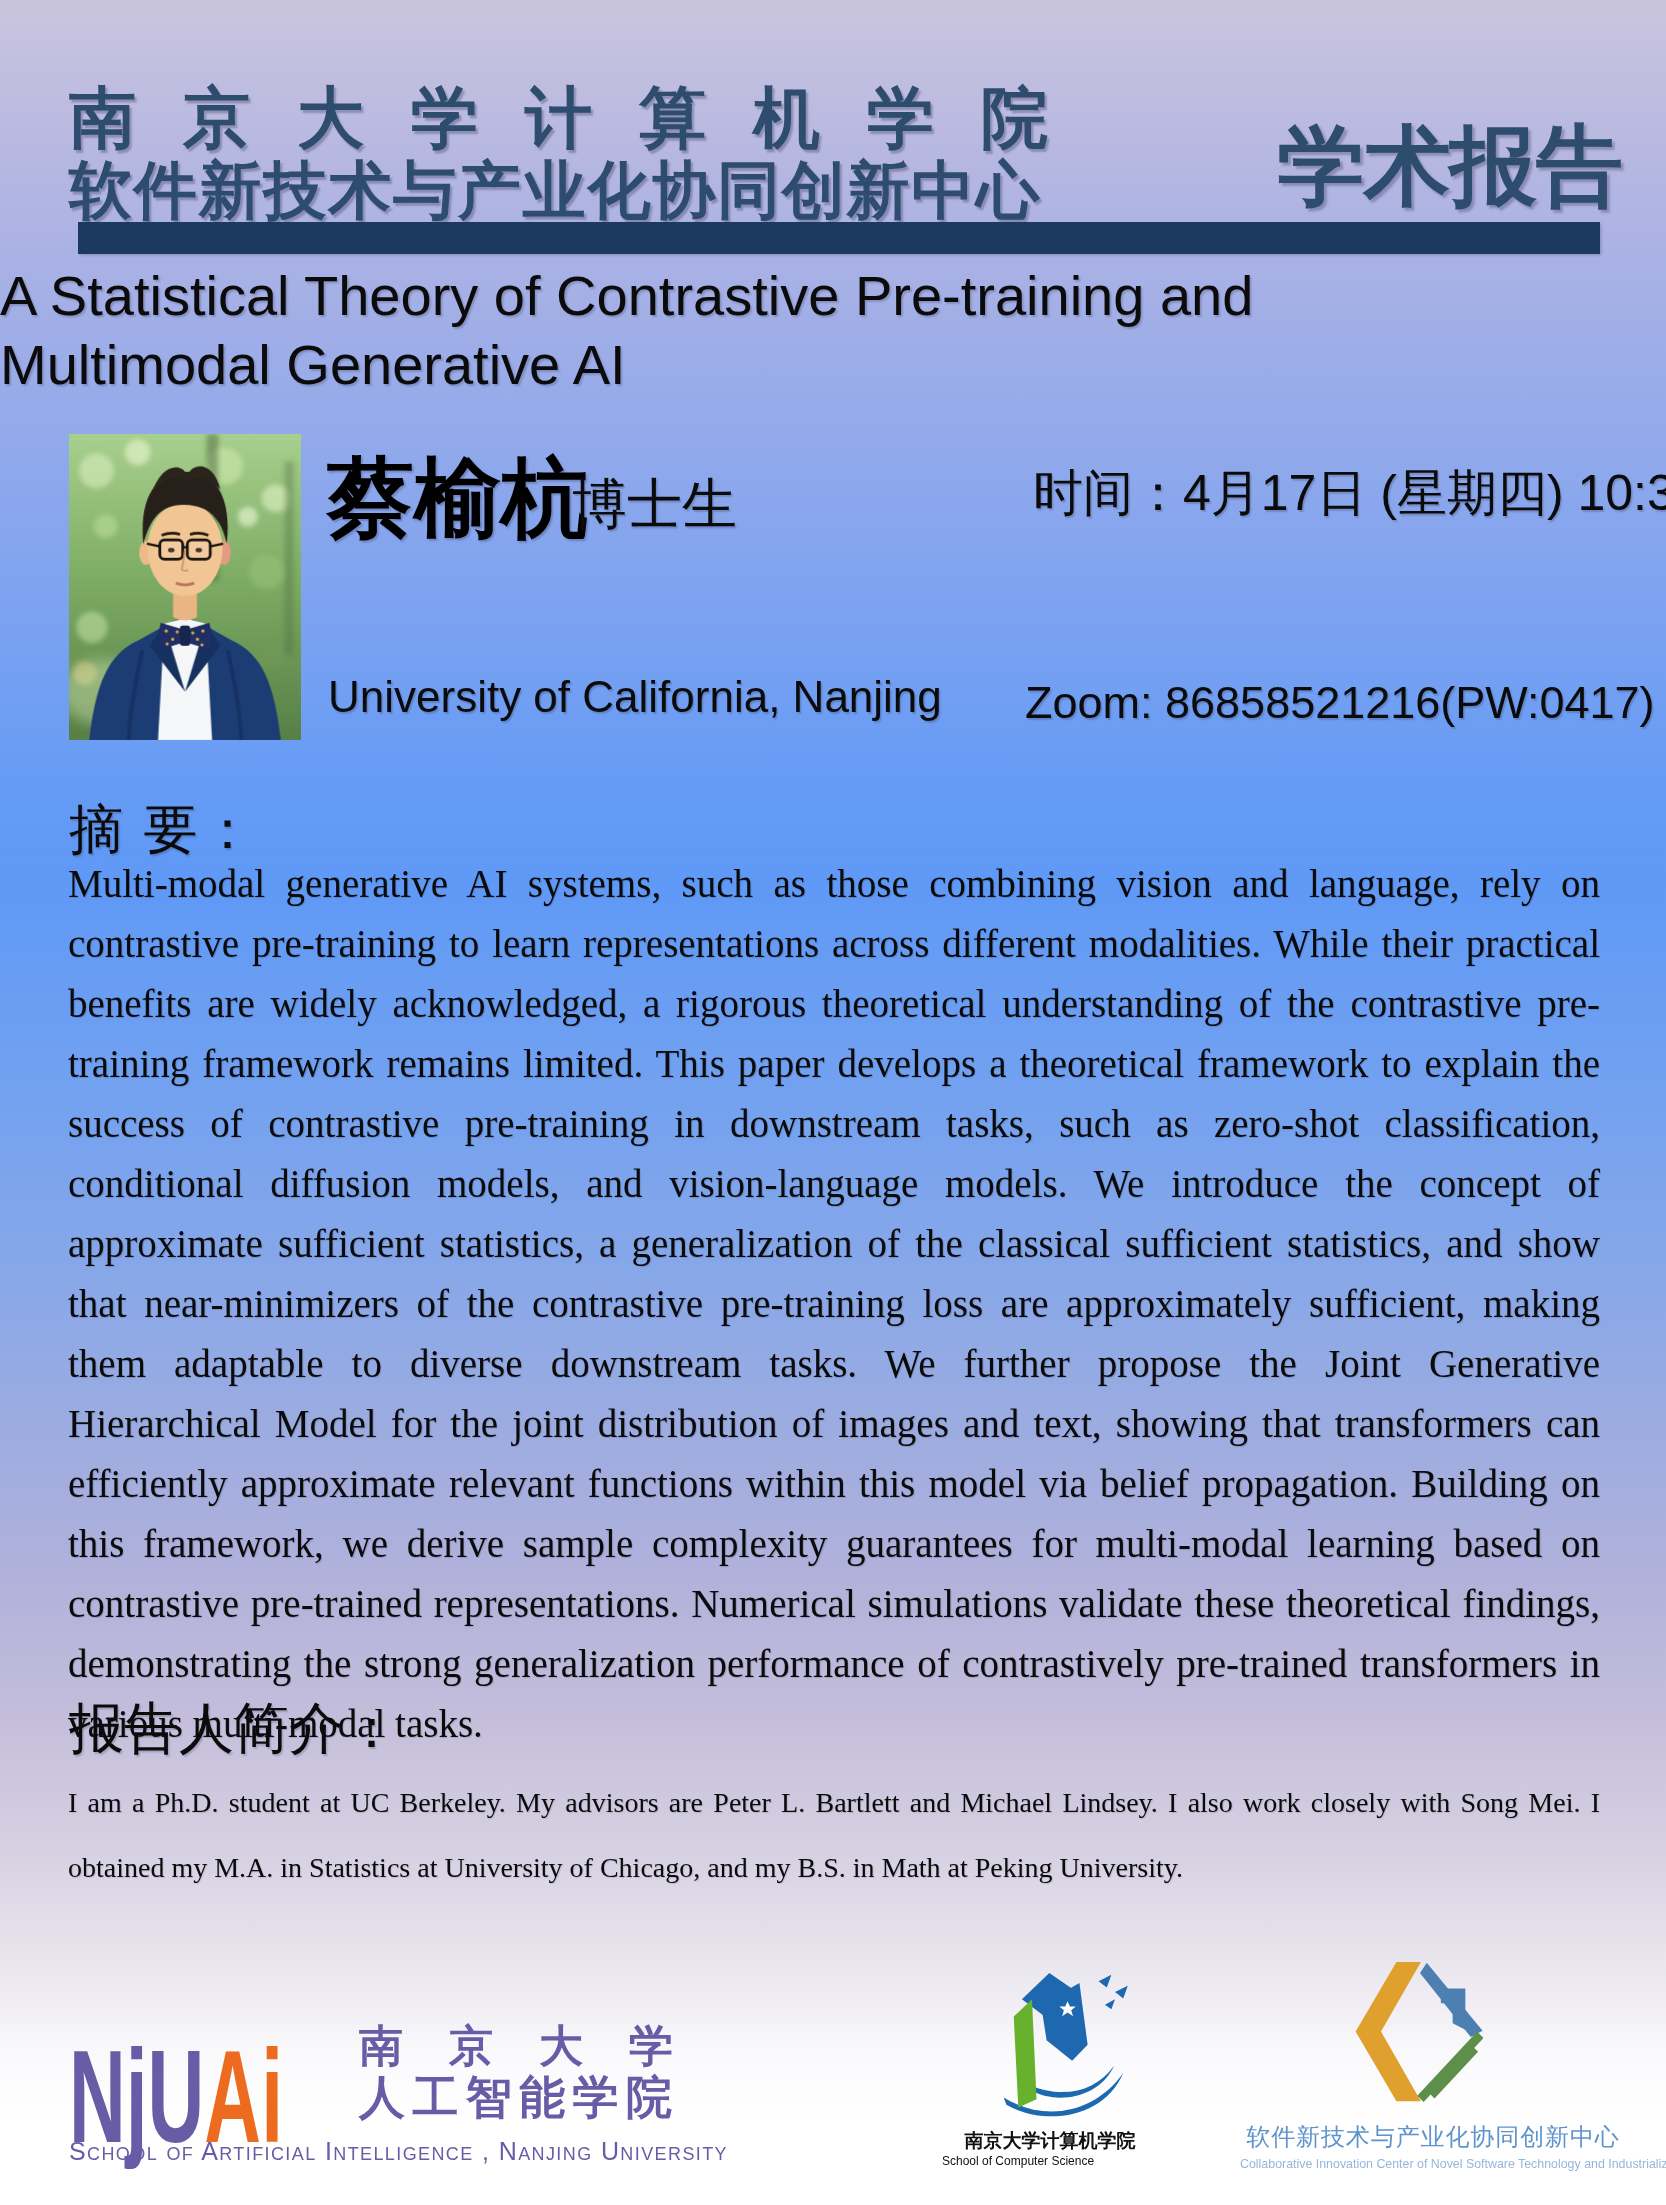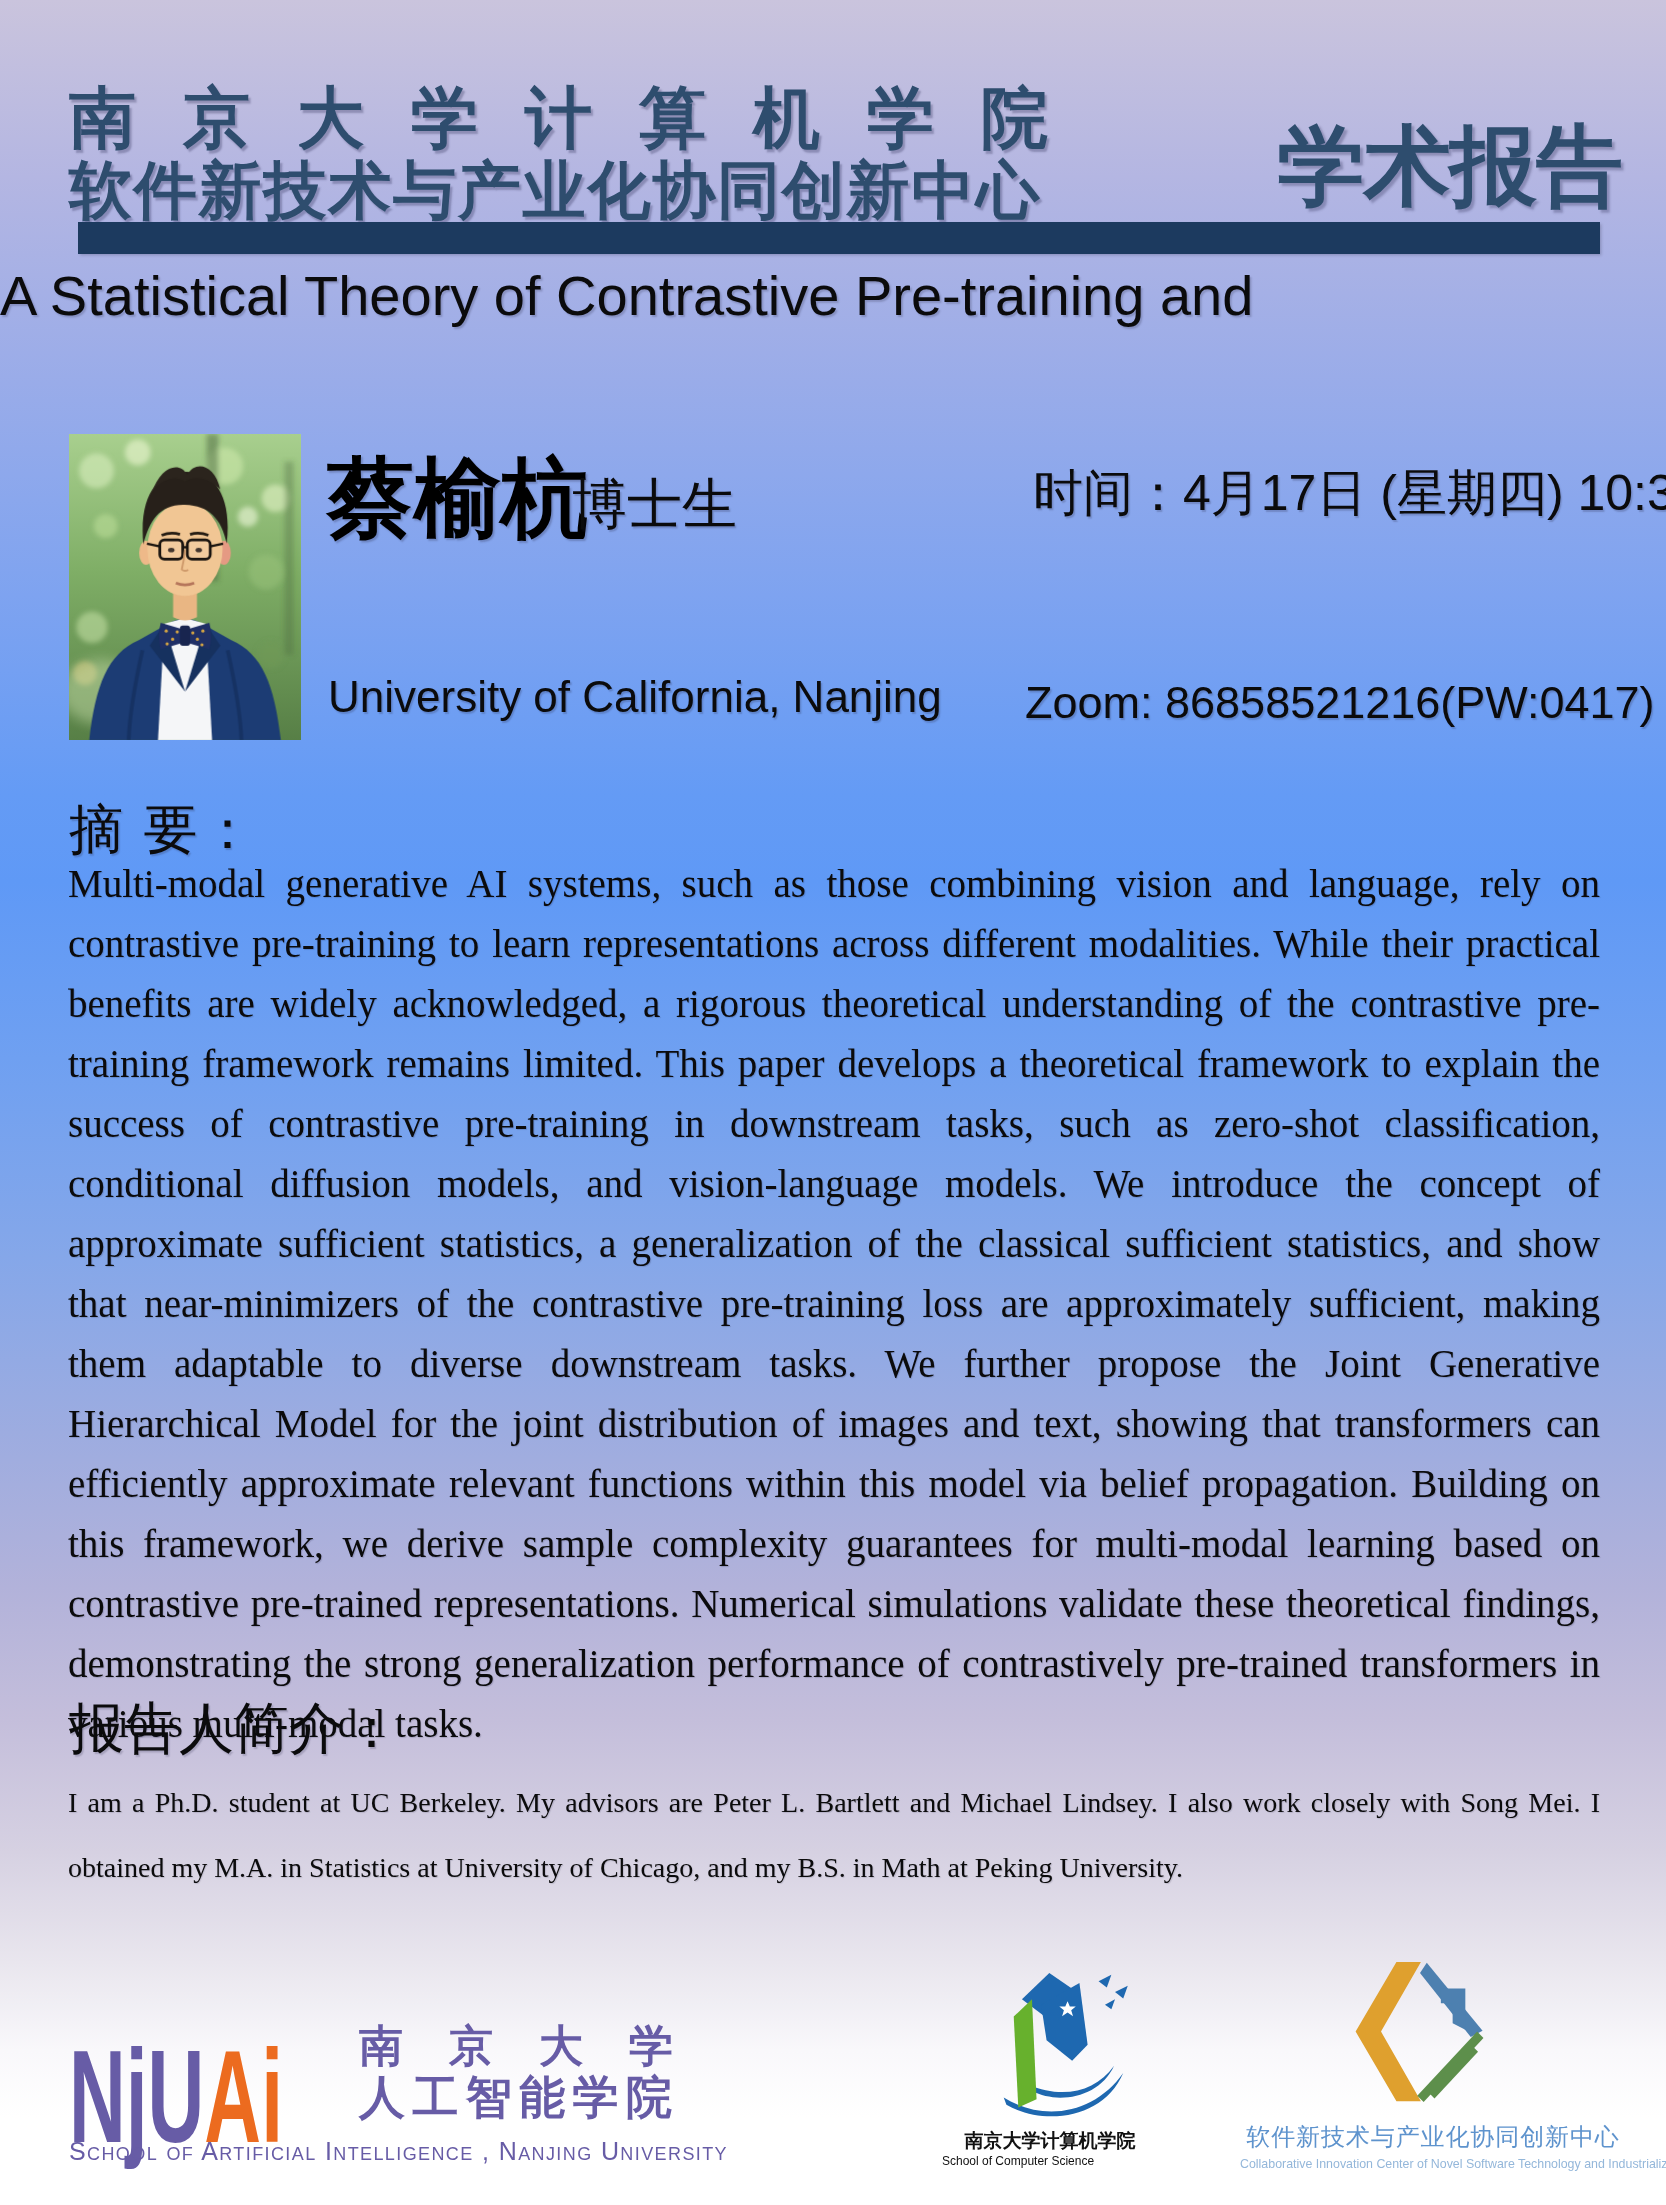--- a/index.html
+++ b/index.html
@@ -92,20 +92,21 @@
 
 <div class="poster">
 
   <div class="abs h-line1">南京大学计算机学院</div>
   <div class="abs h-line2">软件新技术与产业化协同创新中心</div>
   <div class="abs badge">学术报告</div>
   <div class="abs hbar"></div>
 
   <div class="abs title">
     <div>A Statistical Theory of Contrastive Pre-training and</div>
+    <div>Multimodal Generative AI</div>
   </div>
 
   <div class="abs photo">
     <svg viewBox="0 0 506 665" preserveAspectRatio="none">
       <defs>
         <linearGradient id="pbg" x1="0" y1="0" x2="0" y2="1">
           <stop offset="0" stop-color="#a8cf8e"></stop>
             <stop offset=".45" stop-color="#7fae66"></stop>
             <stop offset="1" stop-color="#577f46"></stop>
         </linearGradient>

